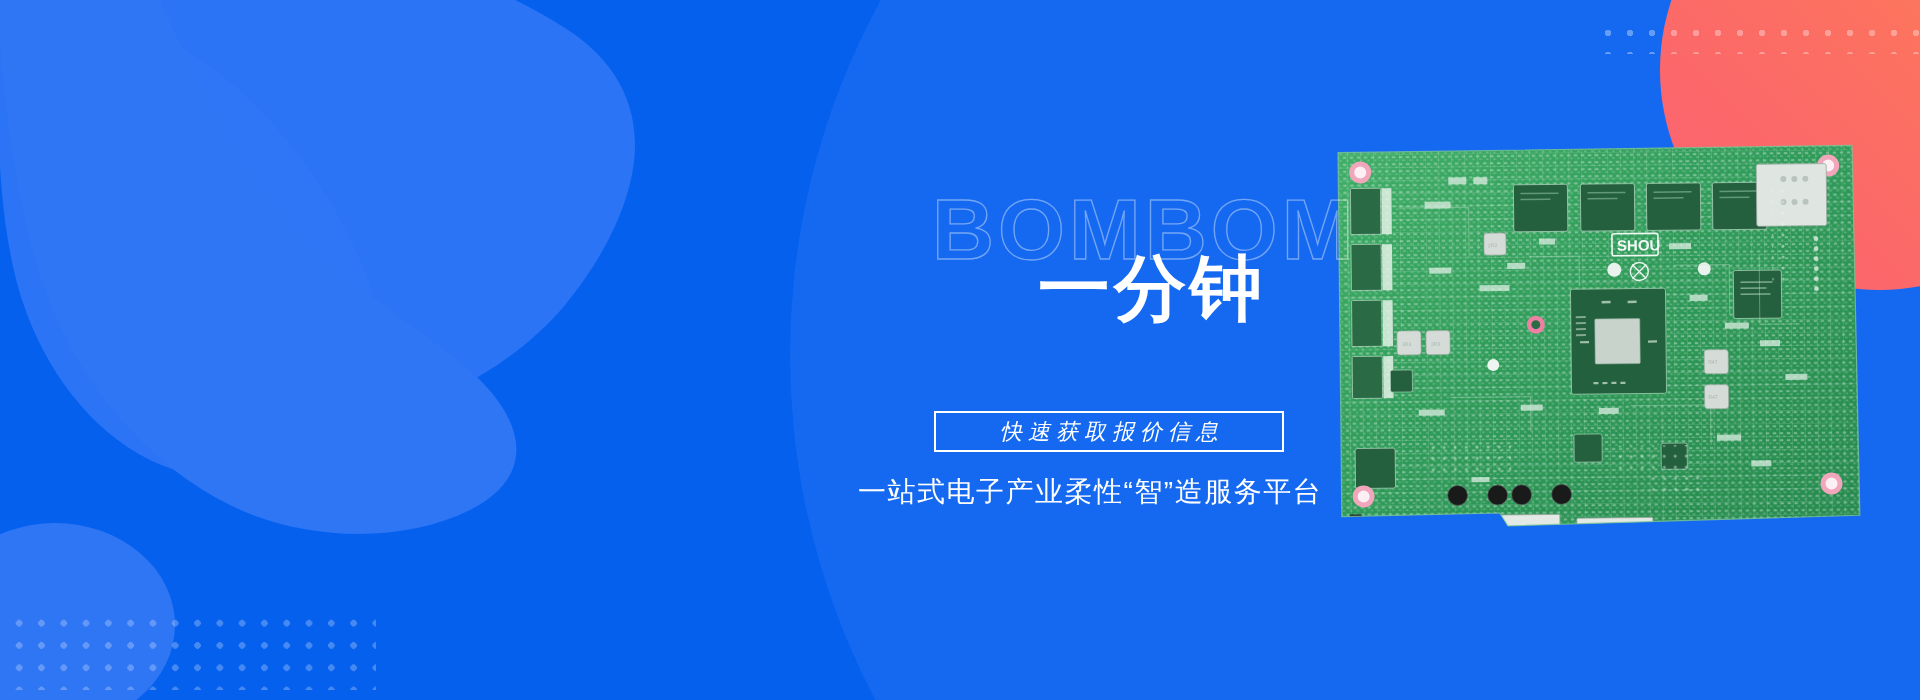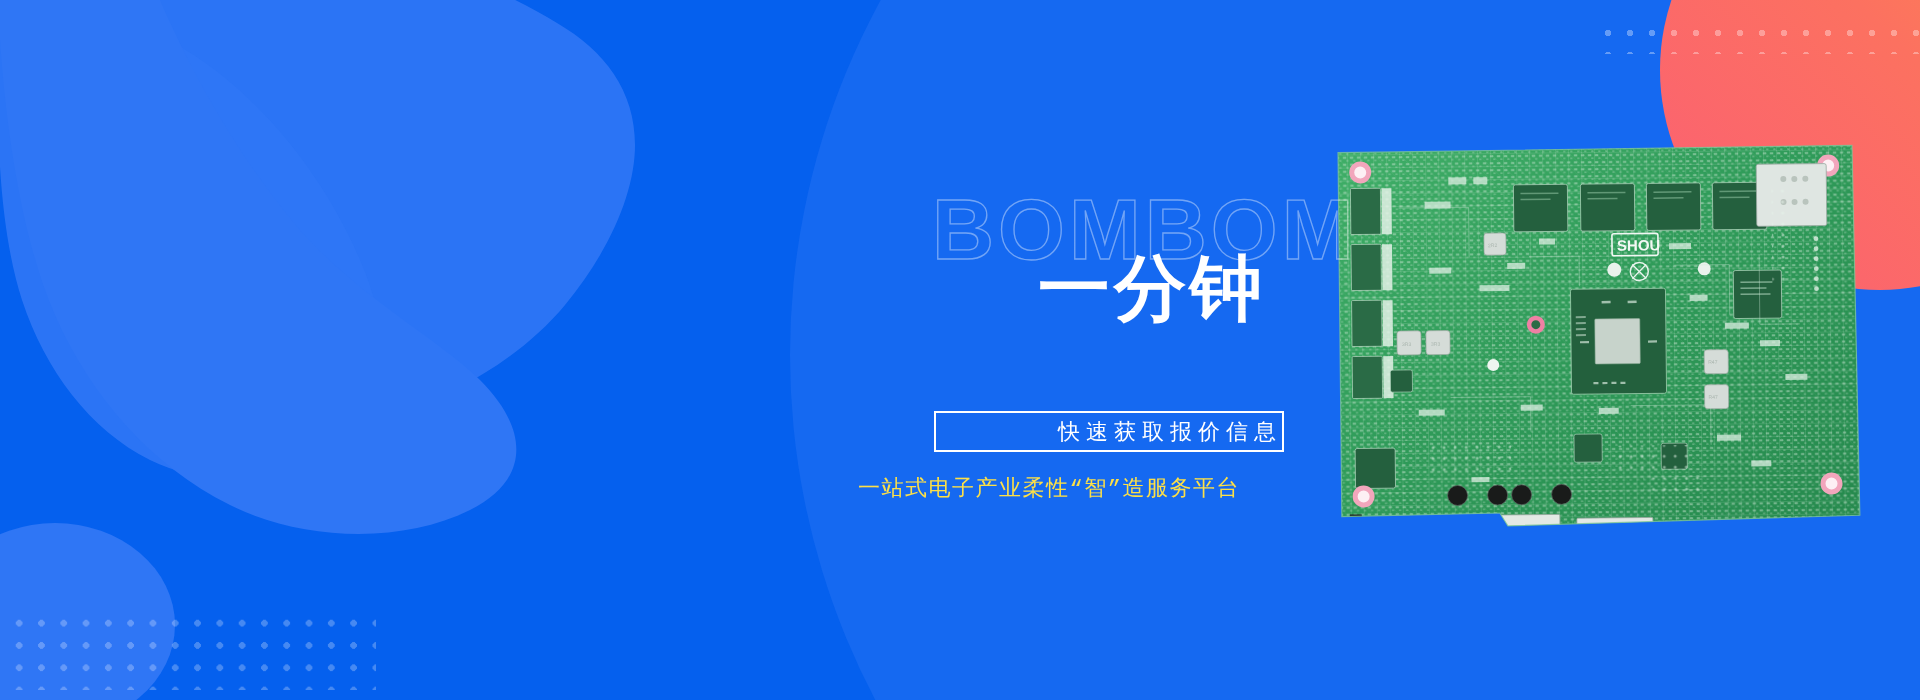--- a/index.html
+++ b/index.html
@@ -36,34 +36,34 @@
     font-size:72px; line-height:76px; letter-spacing:4px;
     text-align:center; width:332px;
     font-family:"DejaVu Sans","Liberation Sans",sans-serif;
   }
   #headline .hl-line.l2 { letter-spacing:1px; width:332px; }
 
   #cta-button {
     position:absolute; left:934px; top:411px;
     width:350px; height:41px;
     border:2px solid #ffffff;
-    display:flex; align-items:center; justify-content:flex-end;
-    pointer-events:auto; cursor:pointer;
+    display:flex; align-items:center; justify-content:center;
+    pointer-events:auto; cursor:pointer;font-style:italic;
   }
   #cta-button span {
     color:#ffffff; font-size:22px; letter-spacing:6px;
     font-weight:500; padding-left:6px;
     font-family:"DejaVu Sans","Liberation Sans",sans-serif;
   }
 
   #tagline {
     position:absolute; left:858px; top:473px;
-    color:#fde047; font-size:22px; letter-spacing:1.5px;
+    color:#ffffff; font-size:28px; letter-spacing:1.5px;
     white-space:nowrap;
-    font-family:Liberation Mono, monospace;
+    font-family:Liberation Sans, sans-serif;
   }
 
   
   .dotgrid { position:absolute; }
   #dots-top-right {
     left:1597px; top:22px; width:323px; height:32px;
     background-image:radial-gradient(circle 3.2px, rgba(255,255,255,0.34) 99%, transparent 100%);
     background-size:22px 22px; background-position:0 0;
   }
   #dots-bottom-left {

